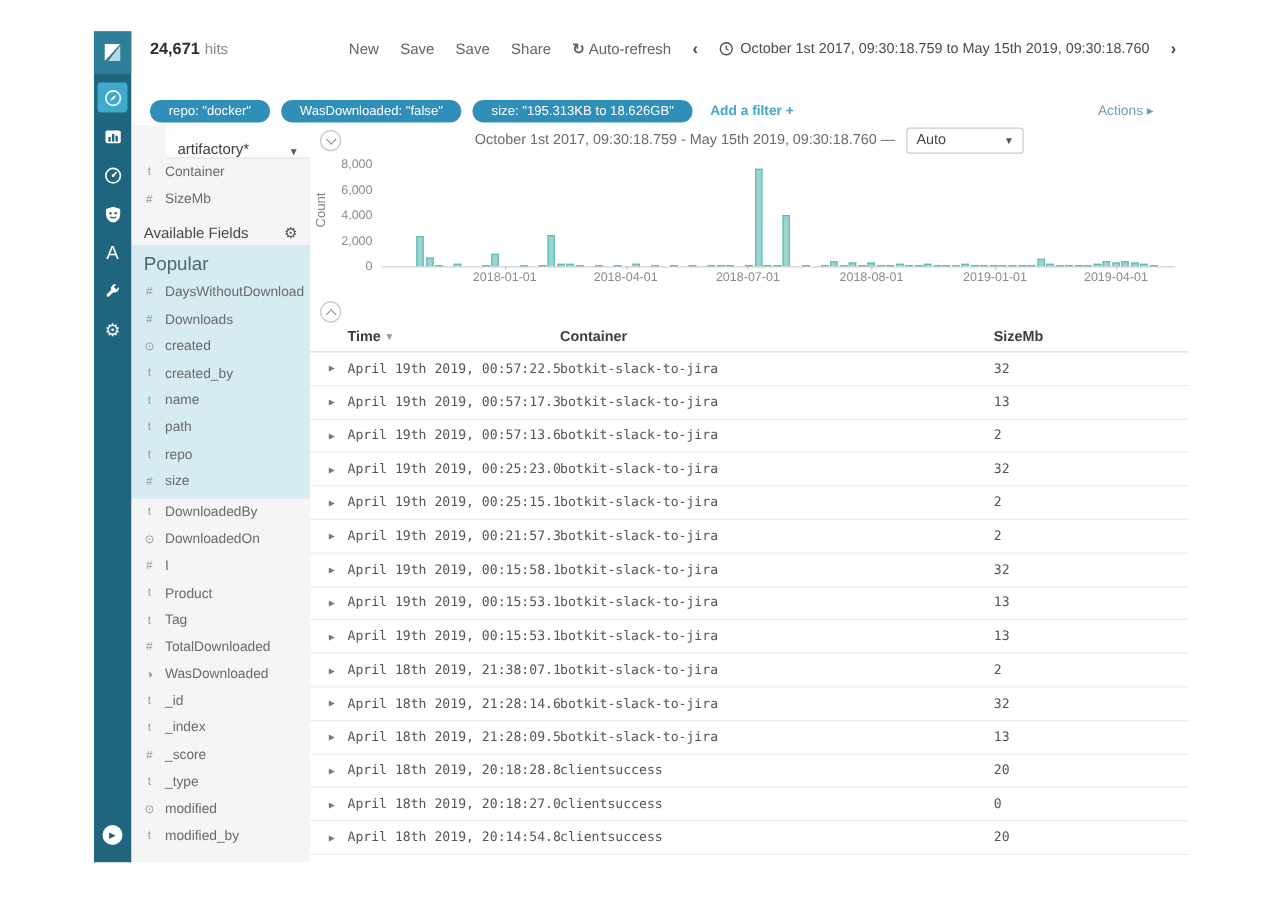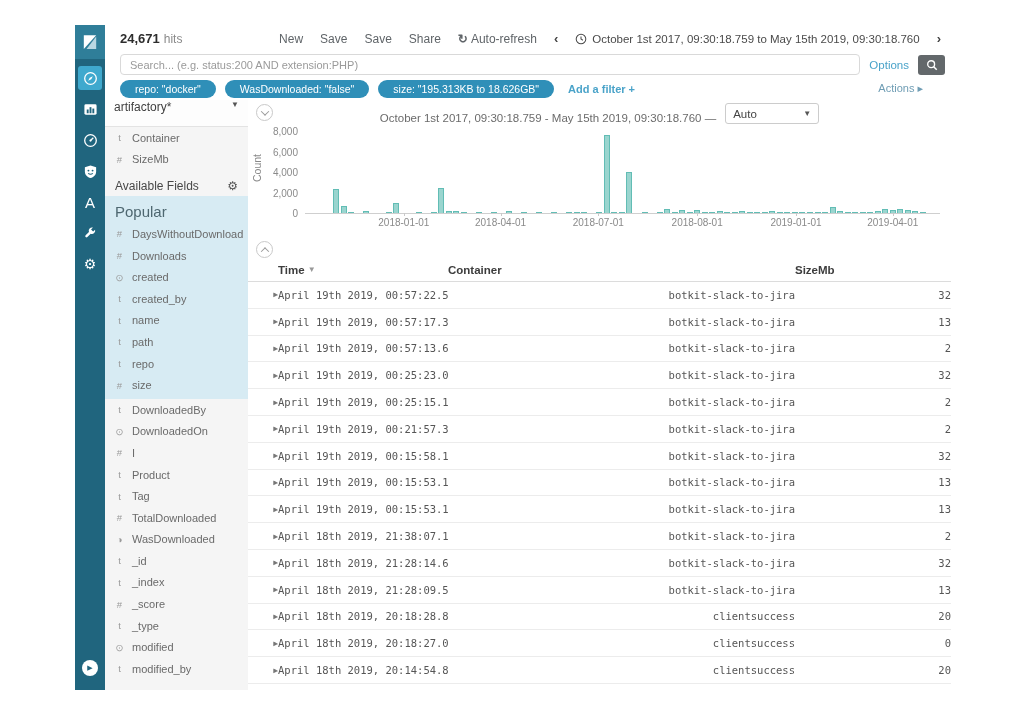--- a/index.html
+++ b/index.html
@@ -33,53 +33,53 @@
   .searchbtn{width:27px;height:20px;background:#63686B;border-radius:3px;display:flex;align-items:center;justify-content:center;}
 
   
   .filterrow{position:absolute;left:30px;top:52px;right:0;height:23px;display:flex;align-items:center;padding-left:15px;gap:9px;border-bottom:1px solid #f0f0f0;}
   .pill{background:#2F8FB8;color:#fff;font-size:10.5px;padding:3px 15px;border-radius:10px;white-space:nowrap;}
   .addfilter{color:#4AA3C9;font-size:11px;margin-left:5px;font-weight:bold;}
   .actions-link{margin-left:auto;margin-right:28px;color:#6f9db4;font-size:11px;}
 
   
   .sidebar{position:absolute;left:30px;top:75px;width:143px;bottom:0;background:#F5F5F5;overflow:hidden;z-index:2;}
-  .idxrow{height:26px;background:#fdfdfd;border-bottom:1px solid #e3e3e3;display:flex;align-items:flex-start;padding:0 9px;font-size:12px;color:#3e3e3e;}
+  .idxrow{height:26px;background:#fdfdfd;border-bottom:1px solid #e3e3e3;display:flex;align-items:flex-end;padding:0 9px;font-size:12px;color:#3e3e3e;margin-left:28px;}
   .idxcaret{margin-left:auto;color:#555;font-size:8px;}
   .sideheading{font-size:12px;color:#484848;padding:9px 10px 3px;display:flex;align-items:center;}
   .gear-sm{margin-left:auto;color:#555;font-size:12px;}
   .field{display:flex;align-items:center;gap:8px;height:21.6px;padding:0 10px;font-size:11px;color:#6a6a6a;}
   .ficon{color:#9a9a9a;font-size:9.5px;width:9px;text-align:center;flex:none;}
   .popular-block{background:#D7EBF3;padding-bottom:3px;}
   .popular-label{font-size:15px;color:#4e6770;padding:7px 10px 3px;}
 
   
   .content{position:absolute;left:173px;top:75px;right:0;bottom:0;background:#fff;}
-  .chart-header{height:24px;position:relative;display:flex;align-items:flex-end;justify-content:center;gap:9px;}
+  .chart-header{height:24px;position:relative;display:flex;align-items:center;justify-content:center;gap:9px;}
   .collapse-circle{width:15px;height:15px;border:1px solid #c9c9c9;border-radius:50%;display:flex;align-items:center;justify-content:center;background:#fff;}
   .chev{width:5px;height:5px;border-left:1.5px solid #9a9a9a;border-bottom:1.5px solid #9a9a9a;}
   .chev.down{transform:rotate(-45deg) translate(1px,-1px);}
   .chev.up{transform:rotate(135deg) translate(1px,-1px);}
   .cc-top{position:absolute;left:8px;top:4px;}
   .chart-title{font-size:11.5px;color:#6b6b6b;}
   .interval-select{border:1px solid #ccc;border-radius:3px;background:#fff;width:78px;height:19px;display:flex;align-items:center;padding:0 7px;font-size:11.5px;color:#444;}
   .interval-select .sc{margin-left:auto;font-size:8px;color:#555;}
 
   .chart-body{position:relative;height:100px;}
   .plot{position:absolute;left:57px;top:7px;width:635px;height:82px;border-bottom:1px solid #cfcfcf;}
   .count-label{position:absolute;left:-5px;top:38px;transform:rotate(-90deg);font-size:10.5px;color:#888;}
   .ytlab{position:absolute;width:48px;text-align:right;font-size:10px;color:#8a8a8a;left:2px;}
   .bar{position:absolute;bottom:0;width:6px;background:#9AD5CF;border:1px solid #62BDB5;border-bottom:none;box-sizing:border-box;}
   .xtlab{position:absolute;top:calc(100% + 4px);transform:translateX(-50%);font-size:10px;color:#8a8a8a;white-space:nowrap;}
   .xtmark{position:absolute;top:100%;height:3px;width:1px;background:#c9c9c9;}
   .created-label{position:absolute;top:126px;left:57px;width:635px;text-align:center;font-size:10.5px;font-weight:bold;color:#666;}
   .cc-bottom{position:absolute;top:141px;left:8px;}
 
   
-  .dtable{position:absolute;top:158px;left:0;right:0;bottom:0;overflow:hidden;text-align:right;}
+  .dtable{position:absolute;top:158px;left:0;right:0;bottom:0;overflow:hidden;}
   .thead,.trow{display:grid;grid-template-columns:30px 170px 347px 1fr;align-items:center;}
   .thead{height:23px;border-bottom:1px solid #dcdcdc;font-size:11.5px;font-weight:bold;color:#3d3d3d;}
   .thead .hcell{display:flex;align-items:center;gap:3px;}
   .sort-caret{font-size:8px;color:#999;}
   .trow{height:25.8px;border-bottom:1px solid #ececec;font-family:"DejaVu Sans Mono",monospace;font-size:10.5px;color:#555;}
   .caret-cell{padding-left:15px;color:#777;font-size:8px;}
   .cell{overflow:hidden;white-space:nowrap;}
 </style>
 </head>
 <body>
@@ -153,30 +153,20 @@
         <svg width="12" height="12" viewBox="0 0 14 14">
             <circle cx="7" cy="7" r="5.6" fill="none" stroke="#4a4a4a" stroke-width="1.2"></circle>
             <path d="M7 4 V7 L9.2 8.4" stroke="#4a4a4a" stroke-width="1.2" fill="none"></path>
           </svg>
         <span>October 1st 2017, 09:30:18.759 to May 15th 2019, 09:30:18.760</span>
       </span>
       <span class="tchev">›</span>
     </div>
   </div>
 
-  <div class="searchrow">
-    <input class="search-input" type="text" placeholder="Search... (e.g. status:200 AND extension:PHP)" style="">
-    <span class="options-link">Options</span>
-    <div class="searchbtn">
-      <svg width="12" height="12" viewBox="0 0 14 14">
-          <circle cx="6" cy="6" r="4" fill="none" stroke="#fff" stroke-width="1.6"></circle>
-          <line x1="9" y1="9" x2="12.5" y2="12.5" stroke="#fff" stroke-width="1.8"></line>
-        </svg>
-    </div>
-  </div>
 
   <div class="filterrow">
     <span class="pill" style="order: 1;">repo: "docker"</span>
       <span class="pill" style="order: 1;">WasDownloaded: "false"</span>
       <span class="pill" style="order: 1;">size: "195.313KB to 18.626GB"</span>
       <span class="addfilter" style="order:2;">Add a filter +</span>
     <span class="actions-link" style="order:3;">Actions ▸</span>
   </div>
 
   <div class="sidebar">

